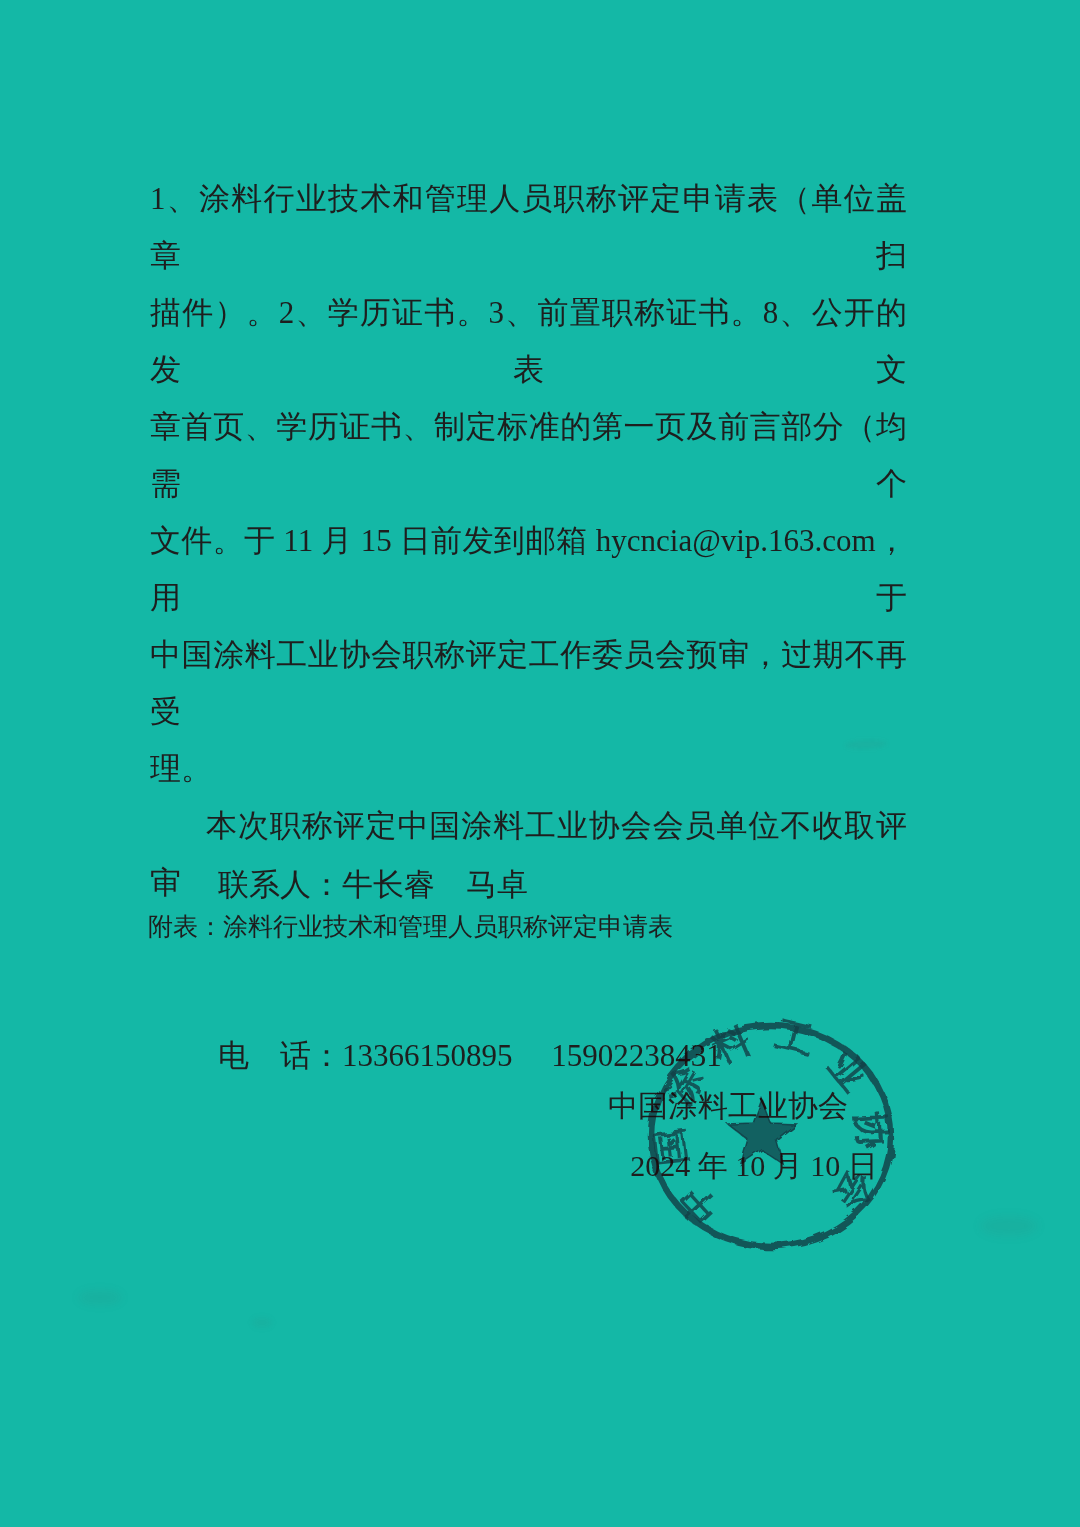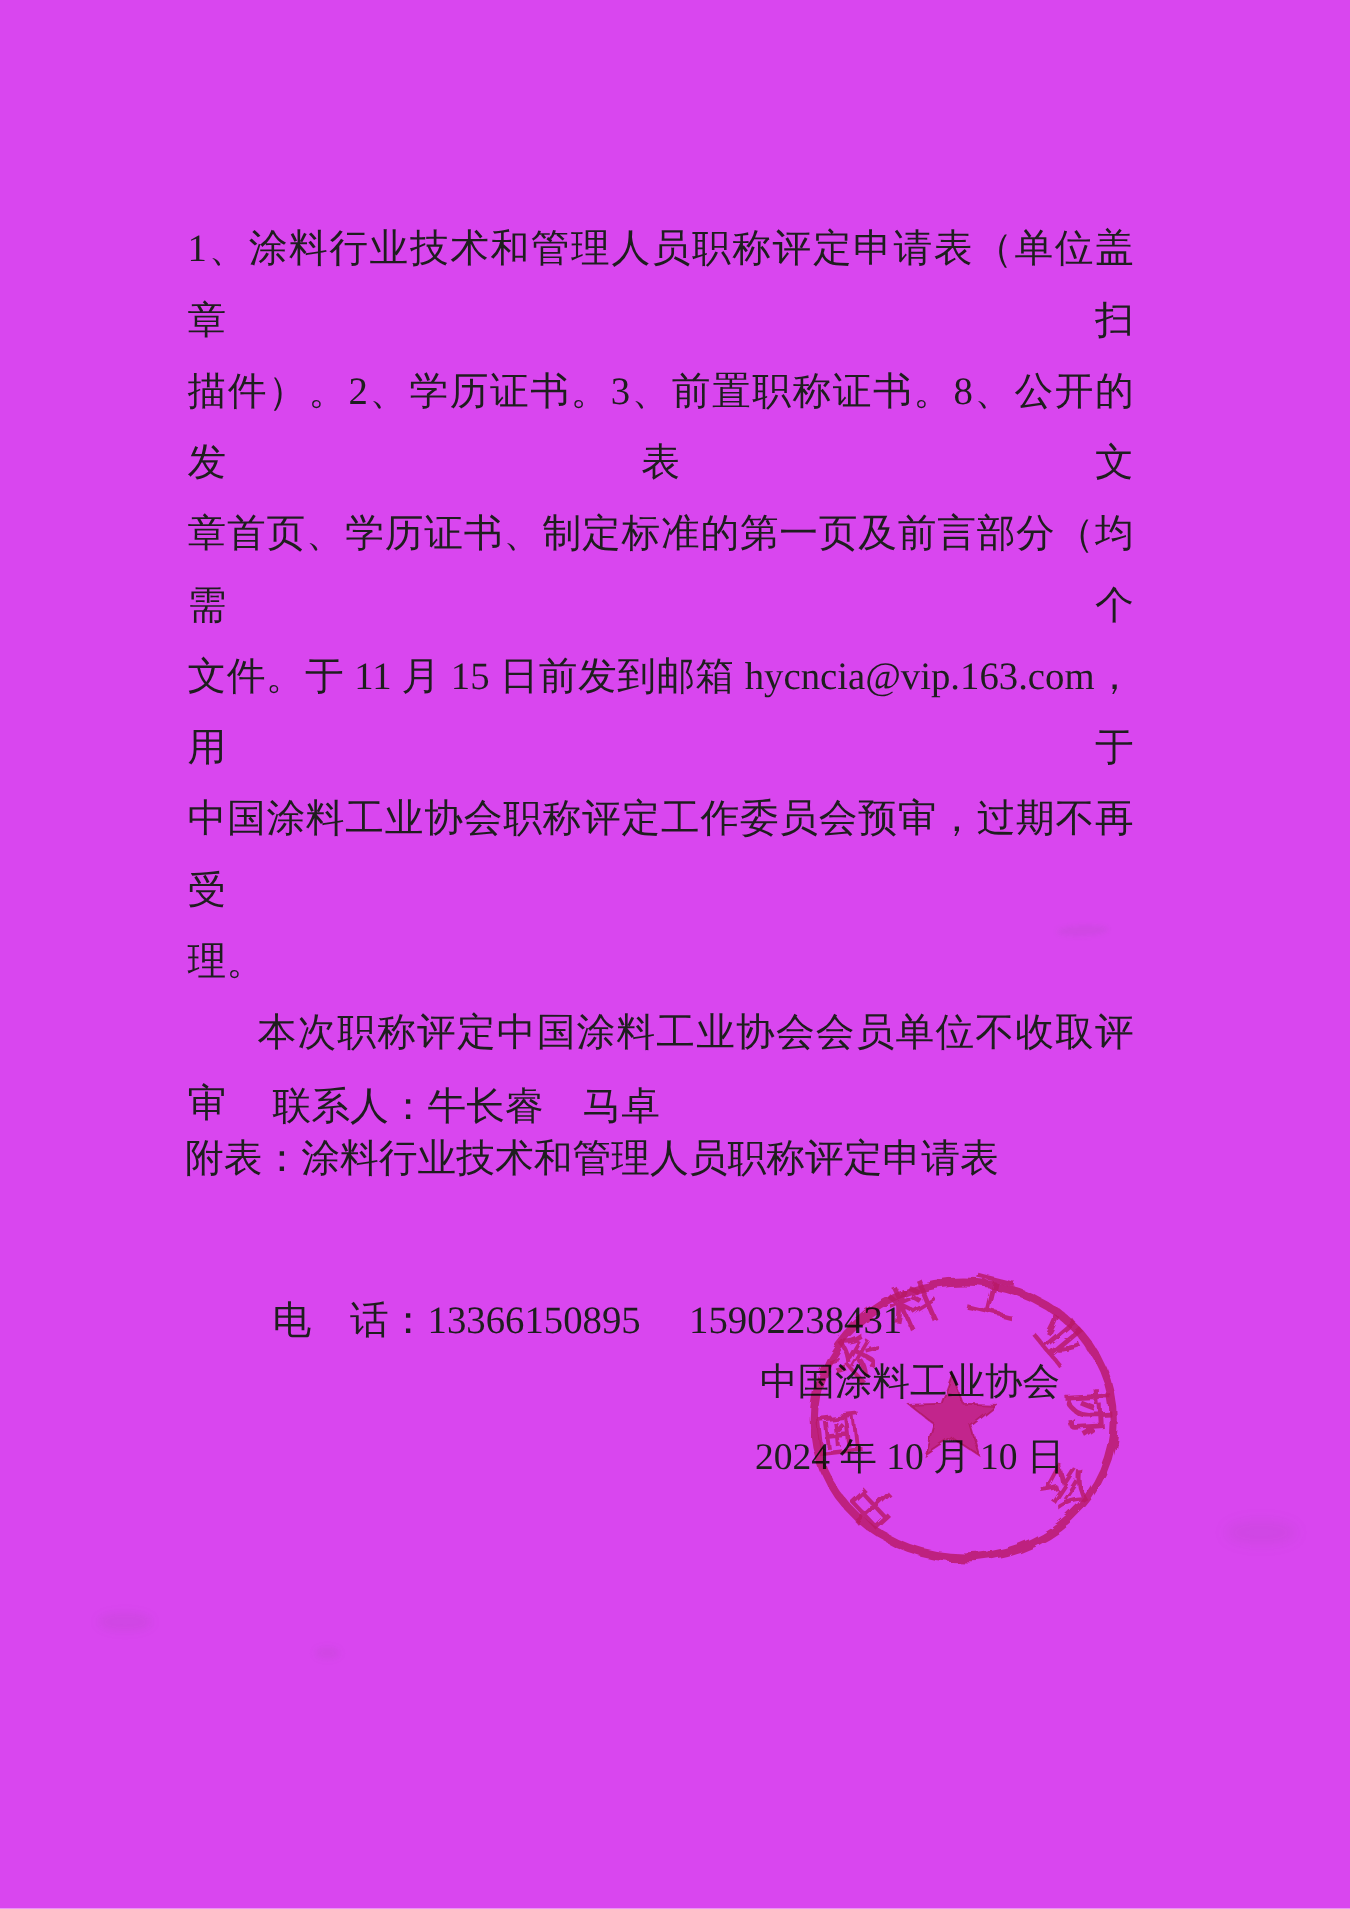--- a/index.html
+++ b/index.html
@@ -1,50 +1,50 @@
 <!DOCTYPE html>
 <html><head>
 <meta charset="utf-8">
 <style>
   html,body{margin:0;padding:0;background:#ffffff;}
   .page{
     position:relative;
     width:1080px;height:1527px;
-    background:#d946ef;
+    background:#14b8a6;
     overflow:hidden;
     font-family:"Liberation Serif","DejaVu Serif",serif;
     color:#1e1e1e;
   }
   
   .body-text{
     position:absolute;left:150px;top:170px;width:757px;
     font-size:31px;line-height:57px;
   }
   .jline{text-align:justify;text-align-last:justify;}
   .lline{text-align:left;}
   .indent2{text-indent:56px;}
   
   .contact{
     position:absolute;left:208px;top:742px;
     font-size:31px;line-height:57px;white-space:pre;margin-left:10px;
   }
   
   .attachment{
     position:absolute;left:148px;top:905px;
-    font-size:31px;line-height:44px;white-space:pre;
+    font-size:25px;line-height:44px;white-space:pre;
   }
   
   .sign-org{
     position:absolute;left:608px;top:1086px;width:300px;
     text-align:left;font-size:30px;line-height:40px;white-space:pre;
     z-index:2;
   }
   .sign-date{
     position:absolute;left:604px;top:1146px;width:300px;
-    text-align:left;font-size:30px;line-height:40px;white-space:pre;
+    text-align:center;font-size:30px;line-height:40px;white-space:pre;
     z-index:2;
   }
   
   .stamp{
     position:absolute;left:636px;top:1001px;width:270px;height:270px;
     mix-blend-mode:multiply;opacity:0.92;
     z-index:3;
   }
   .stamp svg{display:block;width:270px;height:270px;}
   

